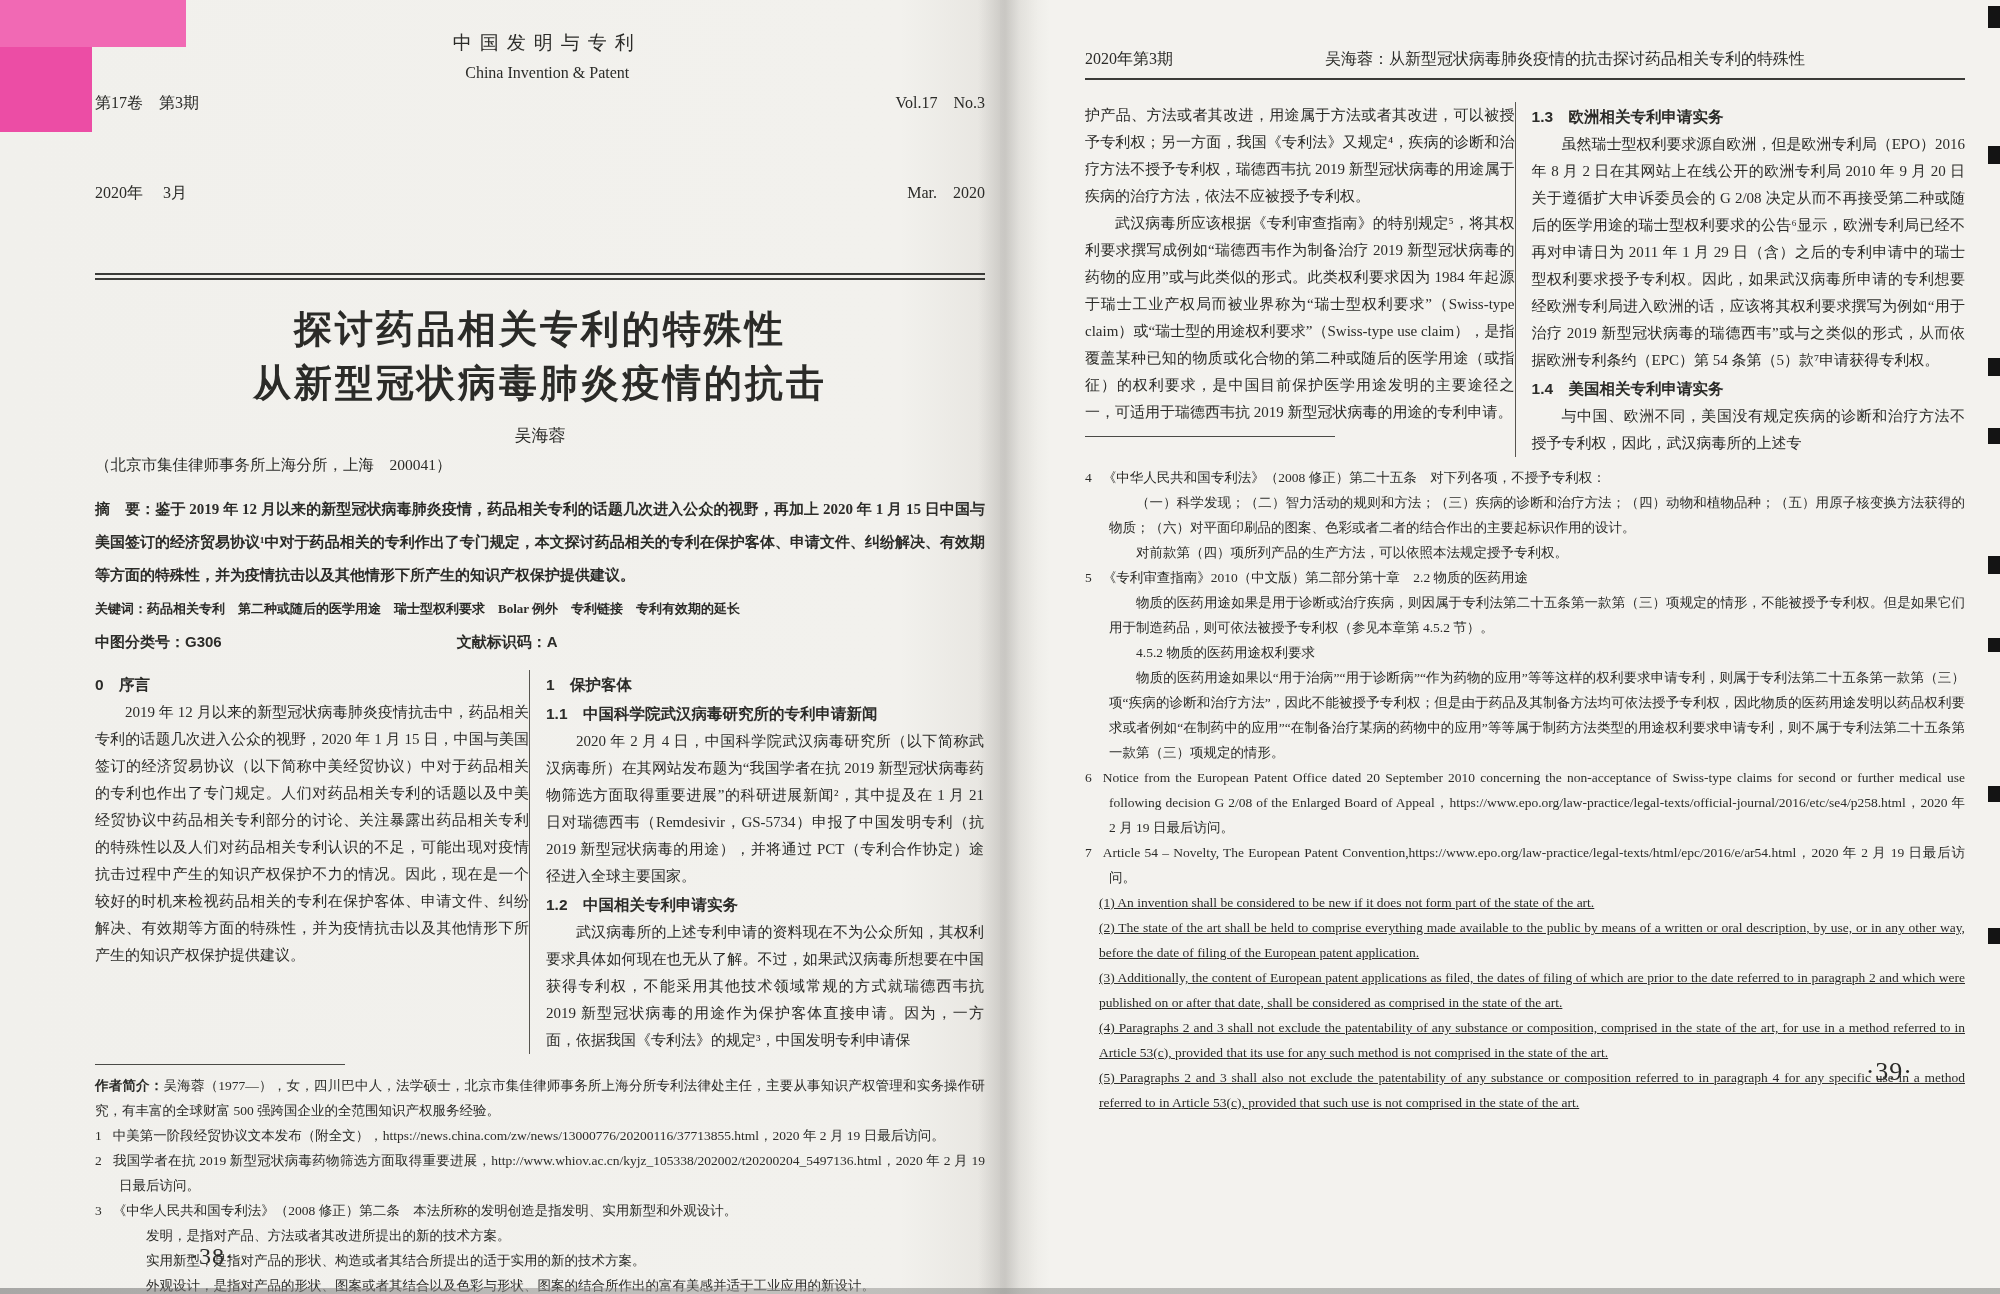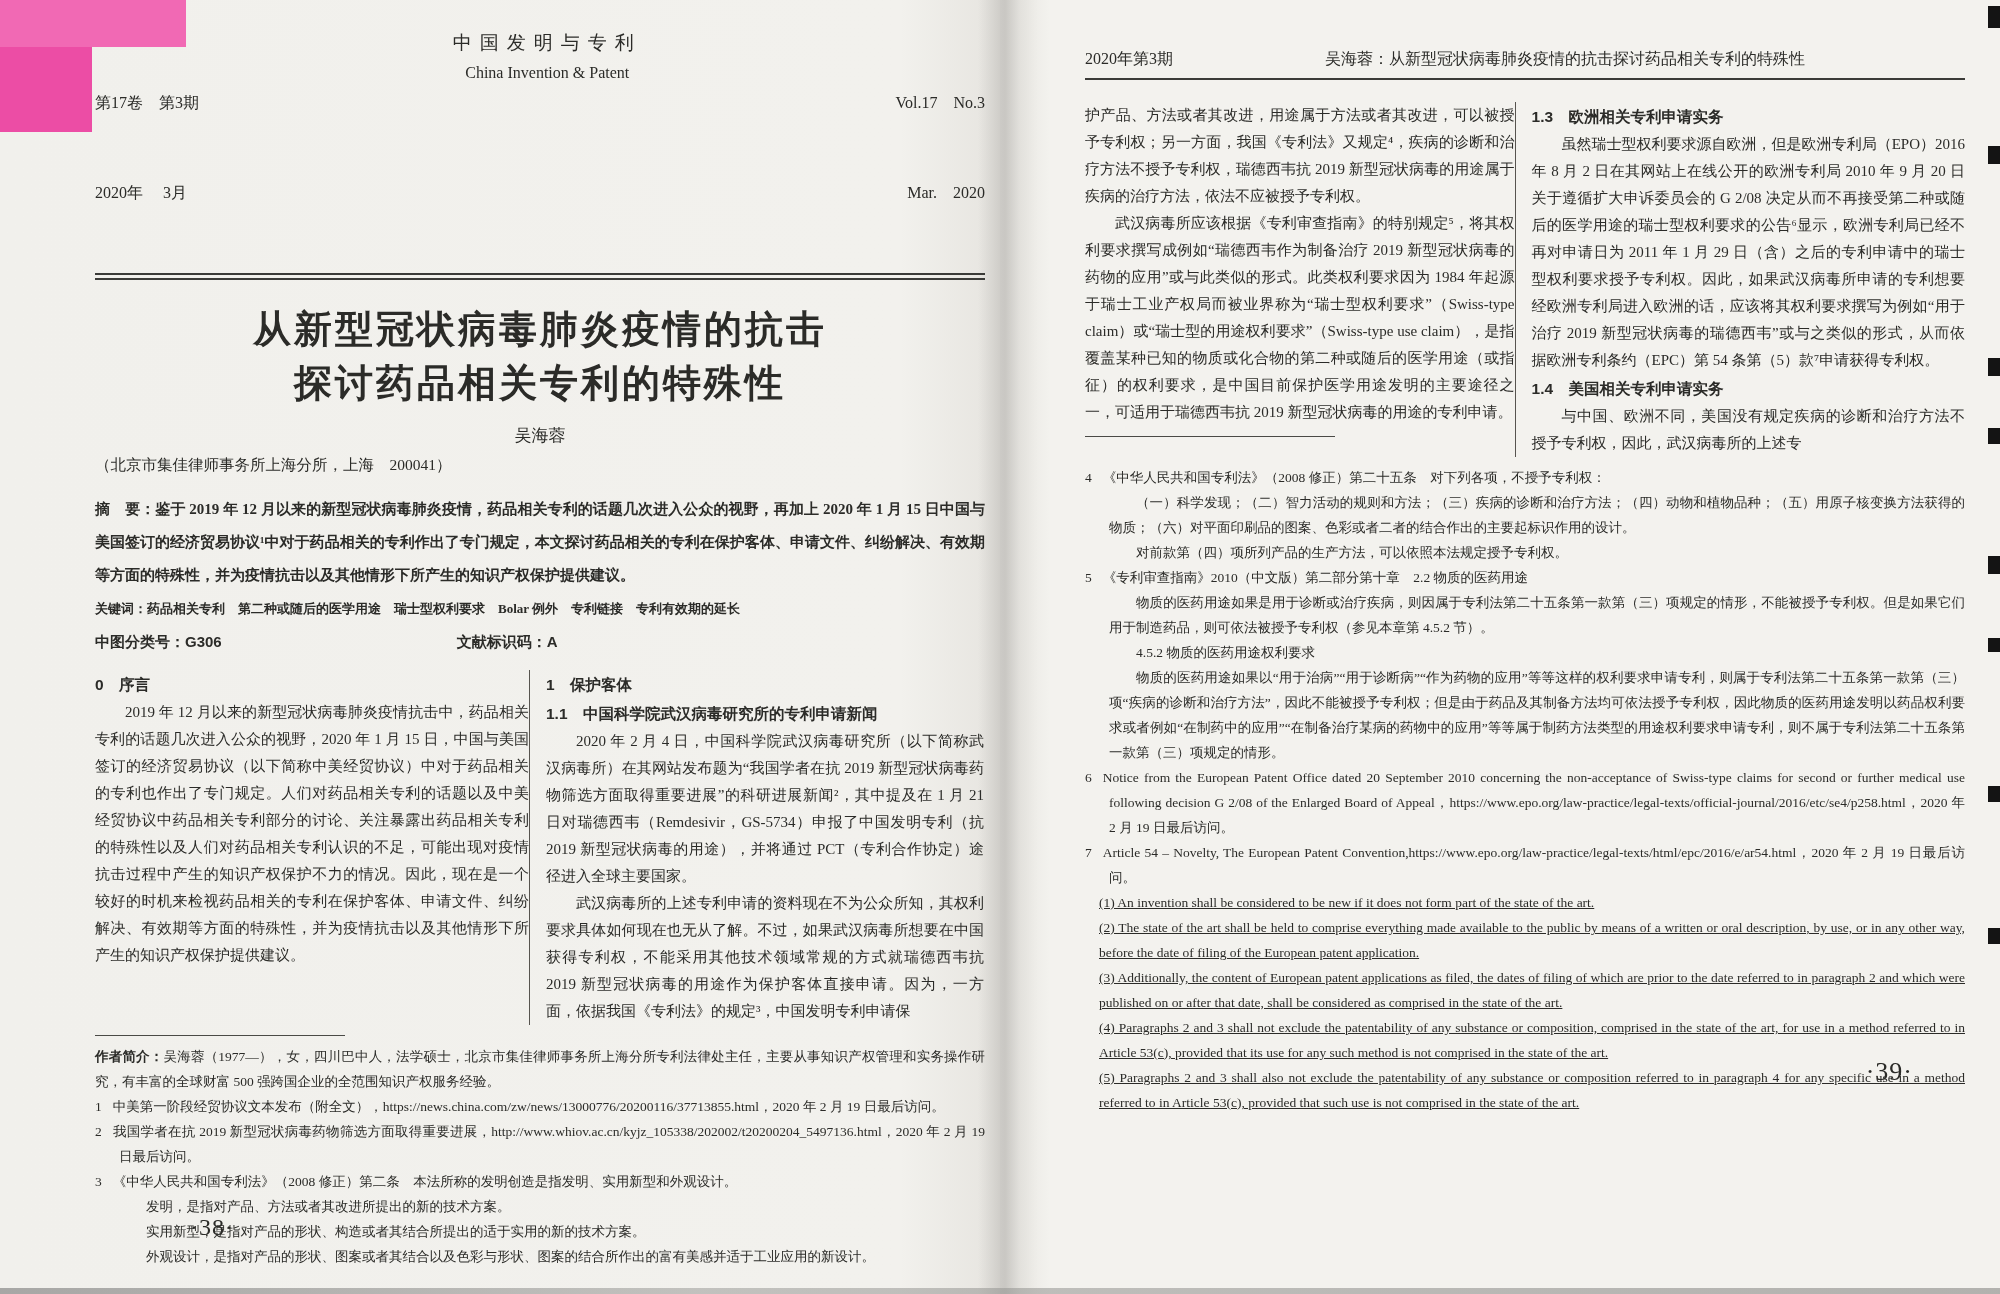--- a/index.html
+++ b/index.html
@@ -77,22 +77,22 @@
           <div class="jh-en">China Invention &amp; Patent</div>
         </div>
         <div class="jh-right">
           <div>Vol.17　No.3</div>
           <div>Mar.　2020</div>
         </div>
       </div>
       <div class="double-rule"></div>
 
       <div class="title">
+        <div>探讨药品相关专利的特殊性</div>
         <div>从新型冠状病毒肺炎疫情的抗击</div>
-        <div>探讨药品相关专利的特殊性</div>
       </div>
       <div class="author">吴海蓉</div>
       <div class="affil">（北京市集佳律师事务所上海分所，上海　200041）</div>
 
       <div class="abstract">
         <span class="ab-label">摘　要：</span><span>鉴于 2019 年 12 月以来的新型冠状病毒肺炎疫情，药品相关专利的话题几次进入公众的视野，再加上 2020 年 1 月 15 日中国与美国签订的经济贸易协议¹中对于药品相关的专利作出了专门规定，本文探讨药品相关的专利在保护客体、申请文件、纠纷解决、有效期等方面的特殊性，并为疫情抗击以及其他情形下所产生的知识产权保护提供建议。</span>
       </div>
       <div class="kwline">
         <span class="kw-label">关键词：</span><span>药品相关专利　第二种或随后的医学用途　瑞士型权利要求　Bolar 例外　专利链接　专利有效期的延长</span>
       </div>
@@ -103,20 +103,21 @@
 
       <div class="cols">
         <div class="col">
           <div class="sec-h">0　序言</div>
           <div class="para">2019 年 12 月以来的新型冠状病毒肺炎疫情抗击中，药品相关专利的话题几次进入公众的视野，2020 年 1 月 15 日，中国与美国签订的经济贸易协议（以下简称中美经贸协议）中对于药品相关的专利也作出了专门规定。人们对药品相关专利的话题以及中美经贸协议中药品相关专利部分的讨论、关注暴露出药品相关专利的特殊性以及人们对药品相关专利认识的不足，可能出现对疫情抗击过程中产生的知识产权保护不力的情况。因此，现在是一个较好的时机来检视药品相关的专利在保护客体、申请文件、纠纷解决、有效期等方面的特殊性，并为疫情抗击以及其他情形下所产生的知识产权保护提供建议。</div>
         </div>
         <div class="col col-r">
           <div class="sec-h">1　保护客体</div>
           <div class="sec-h">1.1　中国科学院武汉病毒研究所的专利申请新闻</div>
           <div class="para">2020 年 2 月 4 日，中国科学院武汉病毒研究所（以下简称武汉病毒所）在其网站发布题为“我国学者在抗 2019 新型冠状病毒药物筛选方面取得重要进展”的科研进展新闻²，其中提及在 1 月 21 日对瑞德西韦（Remdesivir，GS-5734）申报了中国发明专利（抗 2019 新型冠状病毒的用途），并将通过 PCT（专利合作协定）途径进入全球主要国家。</div>
+          <div class="sec-h">1.2　中国相关专利申请实务</div>
           <div class="para">武汉病毒所的上述专利申请的资料现在不为公众所知，其权利要求具体如何现在也无从了解。不过，如果武汉病毒所想要在中国获得专利权，不能采用其他技术领域常规的方式就瑞德西韦抗 2019 新型冠状病毒的用途作为保护客体直接申请。因为，一方面，依据我国《专利法》的规定³，中国发明专利申请保</div>
         </div>
       </div>
 
       <div class="fnsep"></div>
       <div class="fns">
         <div class="fn bio">
           <span class="bio-label">作者简介：</span><span>吴海蓉（1977—），女，四川巴中人，法学硕士，北京市集佳律师事务所上海分所专利法律处主任，主要从事知识产权管理和实务操作研究，有丰富的全球财富 500 强跨国企业的全范围知识产权服务经验。</span>
         </div>
         <div class="fn">

